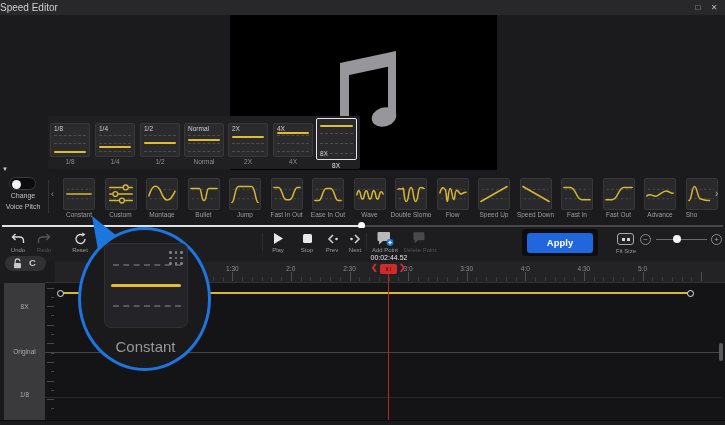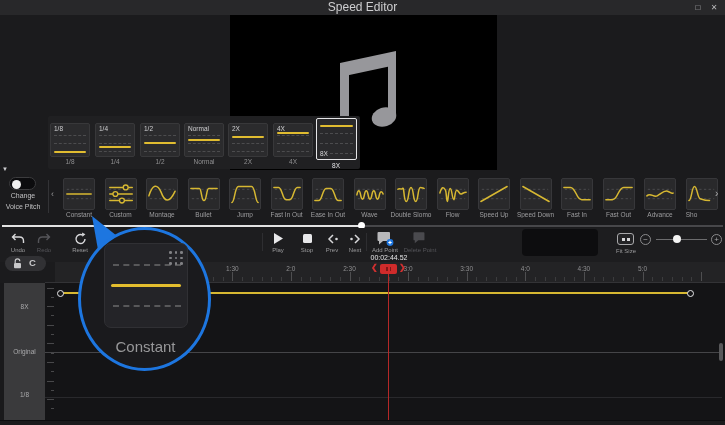--- a/index.html
+++ b/index.html
@@ -6,21 +6,21 @@
   html,body { background:#000; }
   #stage{
     position:relative; width:725px; height:425px; overflow:hidden;
     background:#1b1b1d; font-family:"Liberation Sans", sans-serif;
     -webkit-font-smoothing:antialiased;
   }
   .abs{ position:absolute; }
 
   
   .titlebar{ left:0; top:0; width:725px; height:15px; background:#28282a; }
-  .title{ width:100%; text-align:center; font-size:12px; color:#cfcfd1; line-height:15px; }
+  .title{ width:100%; text-align:left; font-size:10px; color:#cfcfd1; line-height:15px; }
   .winbtn{ top:0; width:14px; height:15px; color:#b8b8ba; font-size:8px; line-height:15px; text-align:center; cursor:default; }
 
   
   .preview{ left:230px; top:15px; width:267px; height:155px; background:#000; }
 
   
   .speed-panel{ left:48px; top:116px; width:312px; height:53px; background:#202022; border-radius:2px; }
   .speed-card{ position:absolute; top:123px; width:40px; height:34px; background:#2b2b2d; border:1px solid #38383a; border-radius:2px; overflow:hidden; }
   .speed-card.sel{ top:118px; height:42px; border:1.5px solid #e6e6e8; background:#2a2a2c; }
   .speed-dash{ position:absolute; left:3px; right:3px; border-top:1px dashed #4c4c4e; }
@@ -375,20 +375,21 @@
   <div class="abs tool dis" style="left:400px; top:231px;">
     <div class="ic">
       <svg width="15" height="15" viewBox="0 0 17 16">
         <path d="M1.5,1 h10.5 a1,1 0 0 1 1,1 v7 a1,1 0 0 1 -1,1 h-6 l-4,3.5 v-3.5 h-0.5 a1,1 0 0 1 -1,-1 v-7 a1,1 0 0 1 1,-1 z" fill="#4a4a4e"></path>
       </svg>
     </div>
     <div class="lb">Delete Point</div>
   </div>
 
   <div class="abs apply-wrap"></div>
+  <div class="abs apply-btn">Apply</div>
 
   <div class="abs fit-ic">
     <div class="fit-dot" style="left:4px;"></div>
     <div class="fit-dot" style="left:9px;"></div>
   </div>
   <div class="abs fit-lb">Fit Size</div>
   <div class="abs zcirc" style="left:640px; top:233.5px;">−</div>
   <div class="abs ztrack"></div>
   <div class="abs zknob"></div>
   <div class="abs zcirc" style="left:711px; top:233.5px;">+</div>

